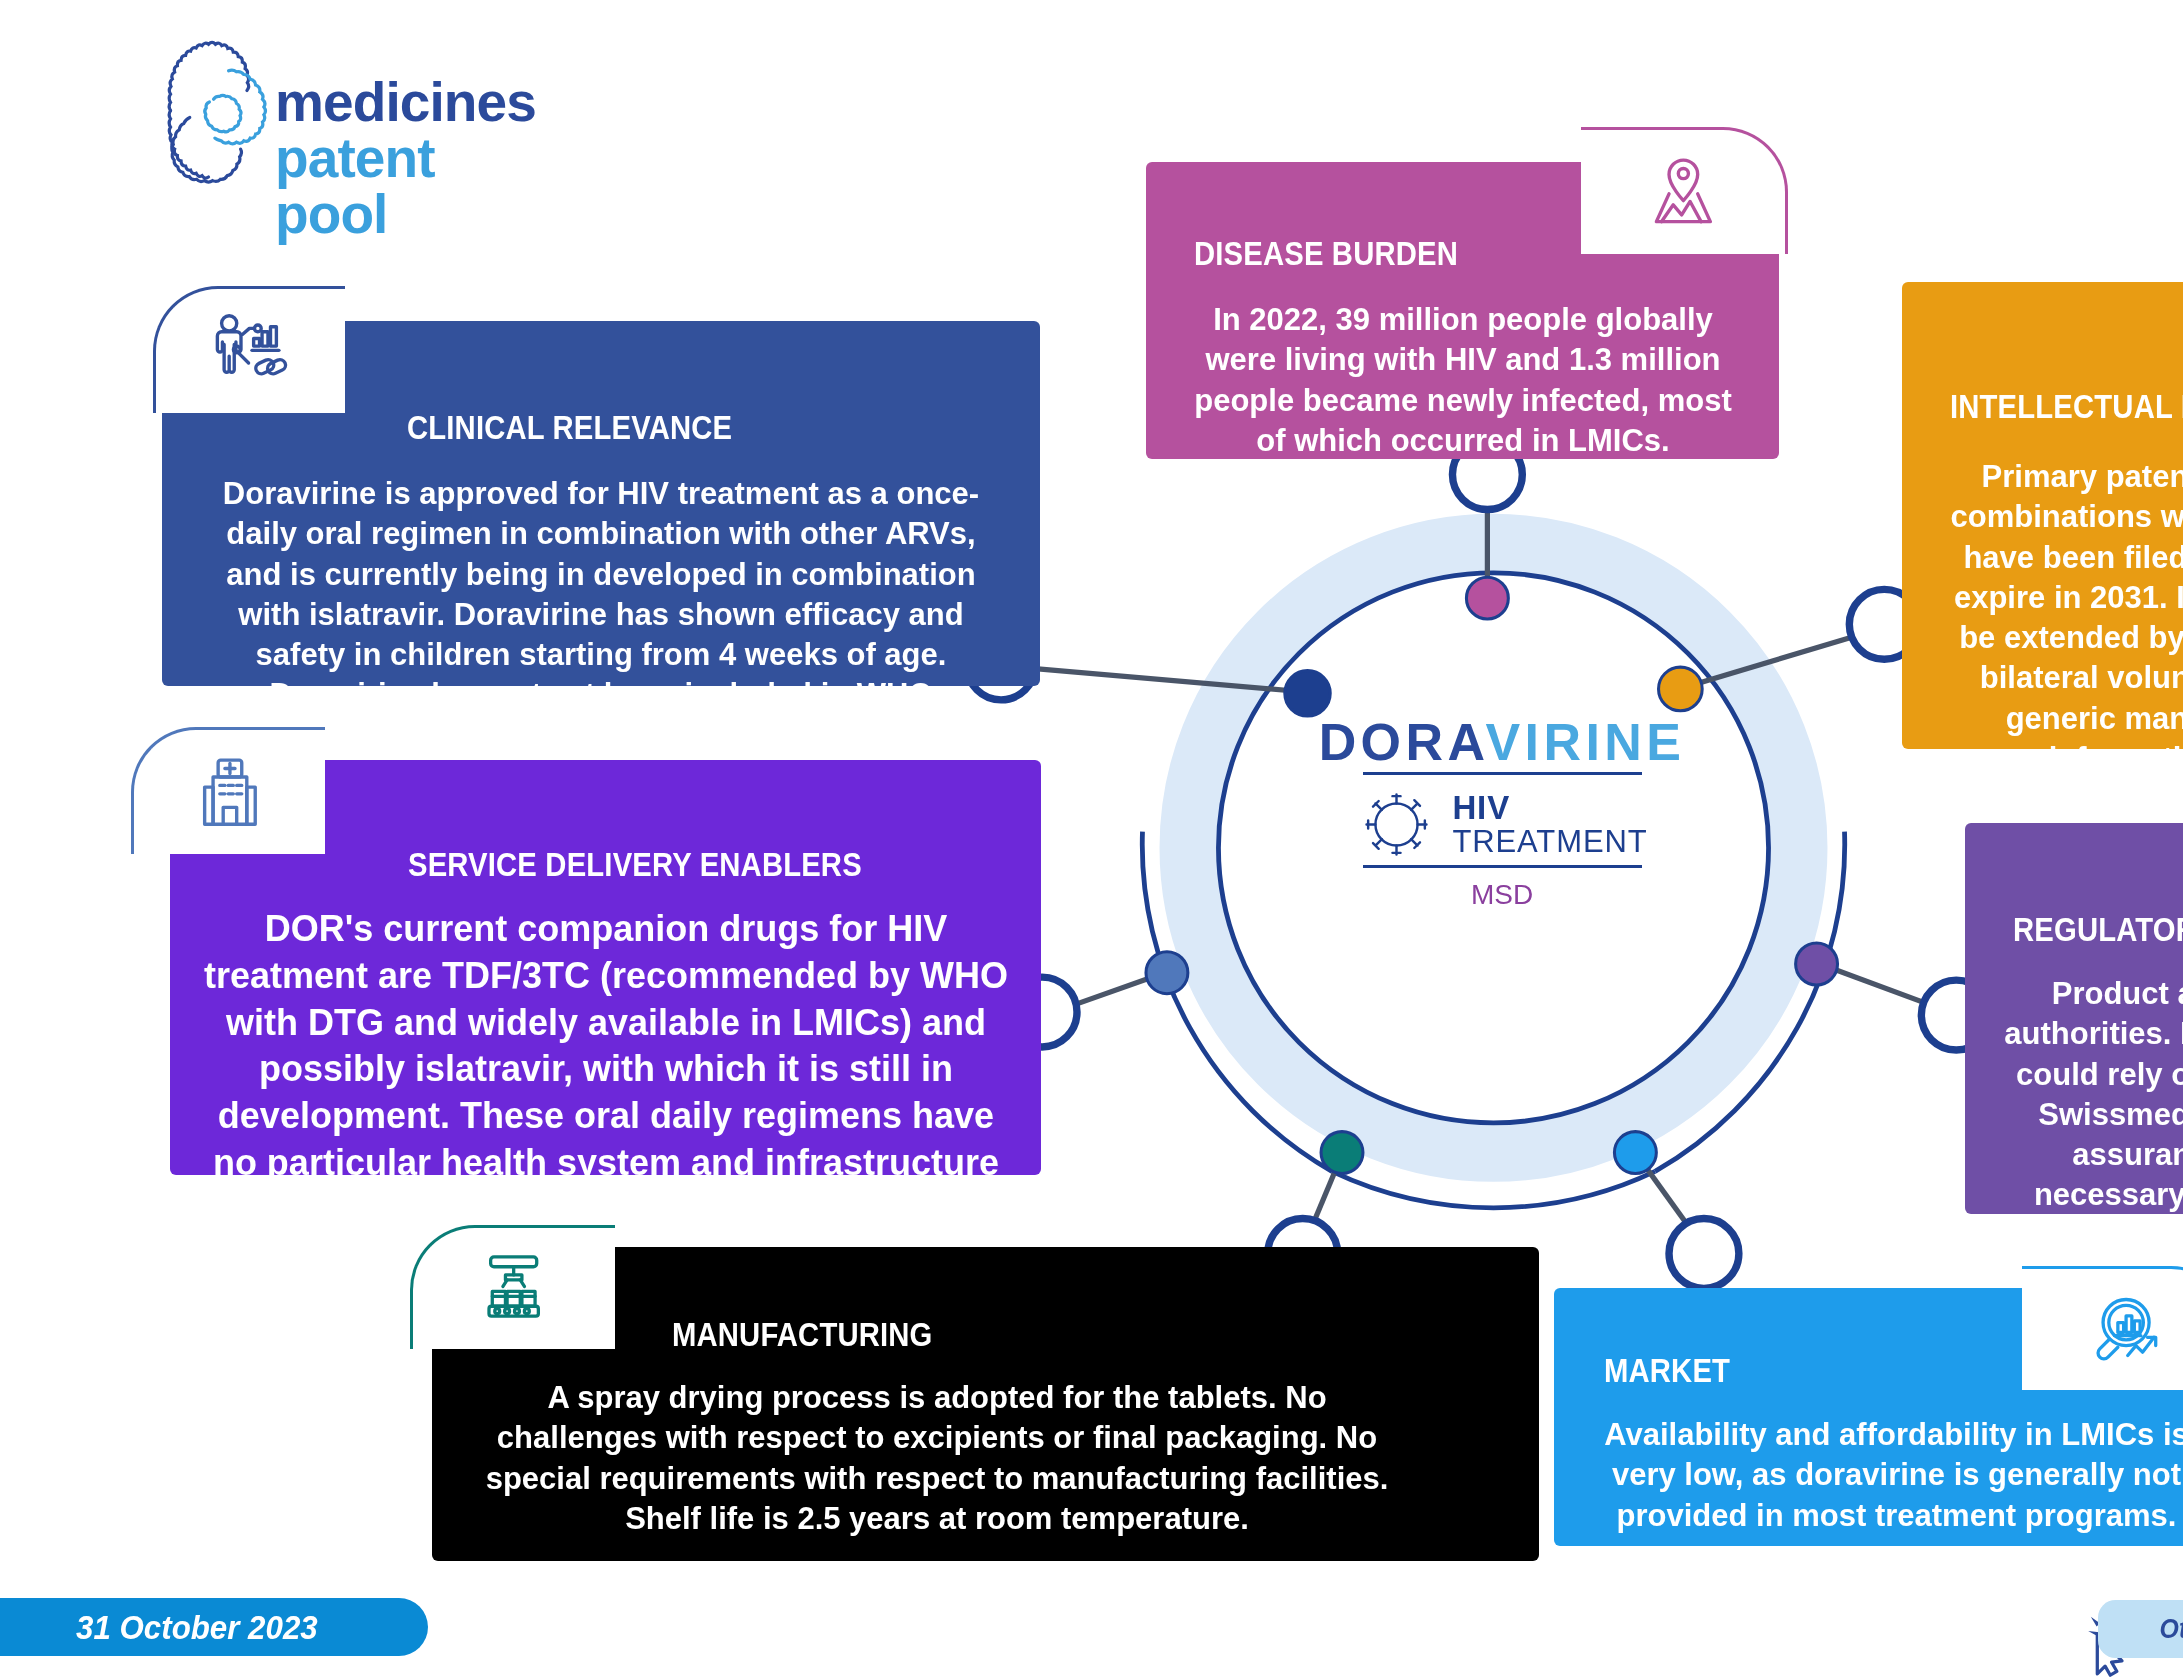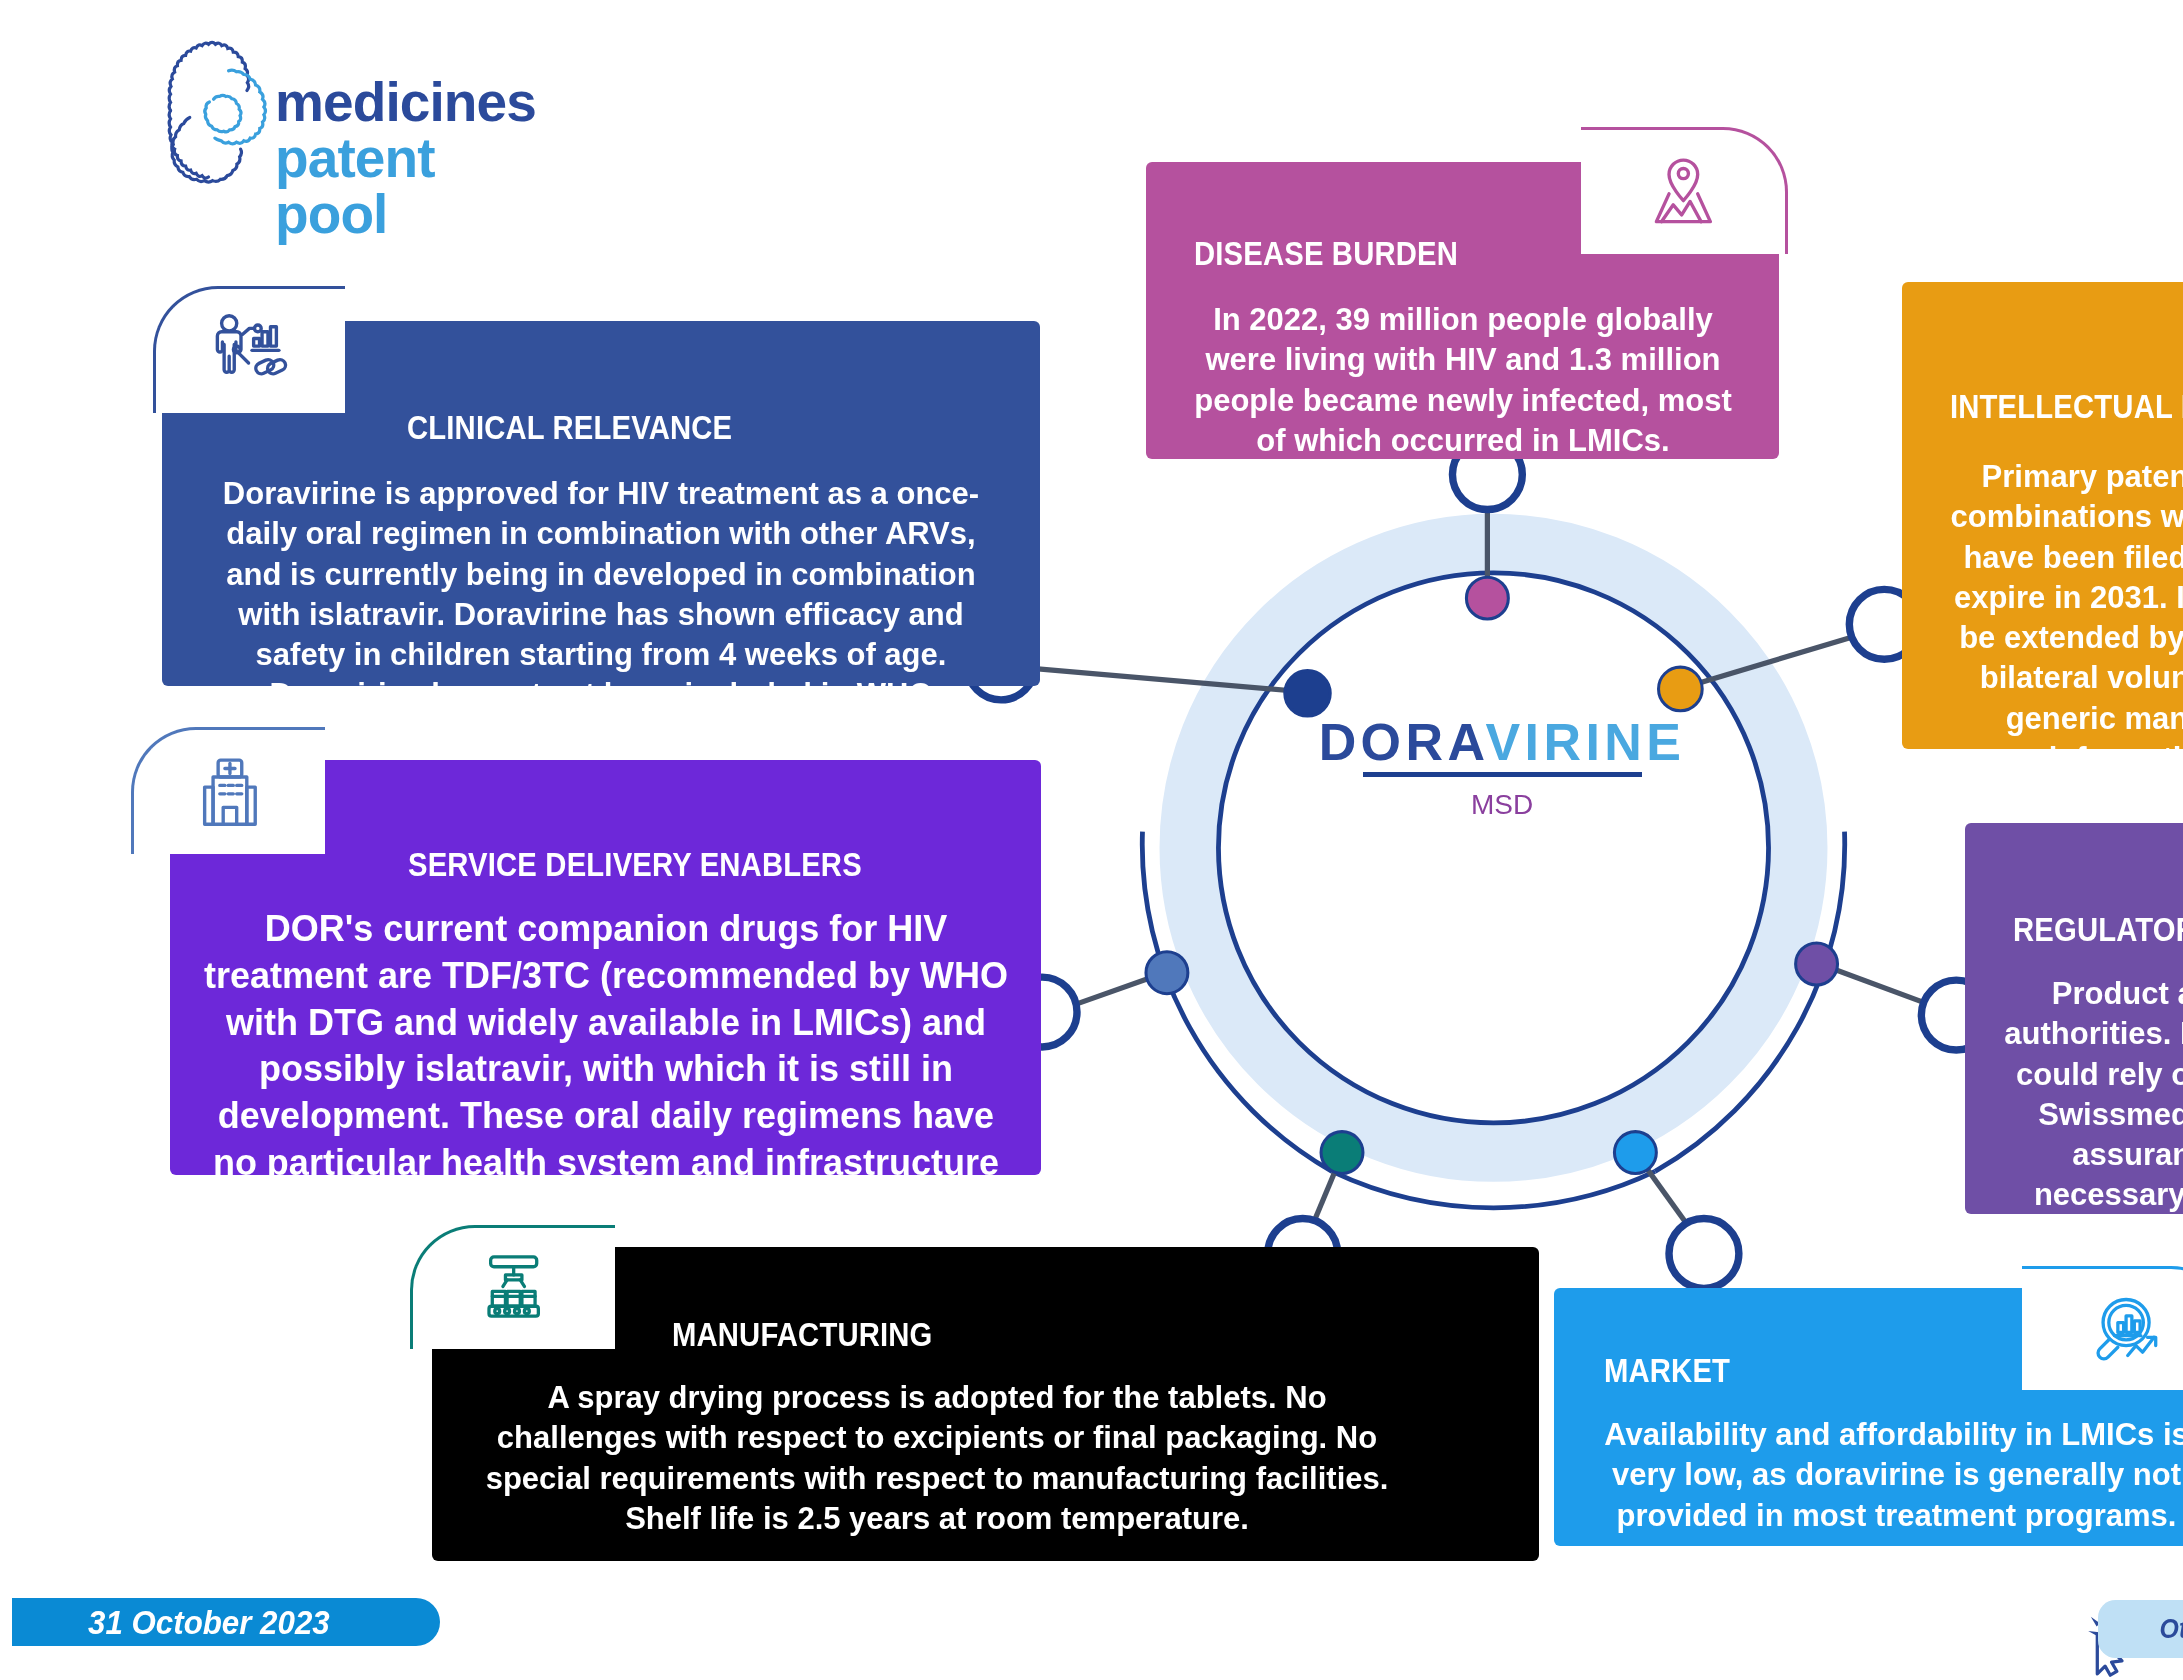--- a/index.html
+++ b/index.html
@@ -18,23 +18,23 @@
   #logo{position:absolute;left:65px;top:26px;width:437px;height:188px;}
   #logo .mark{position:absolute;left:0;top:0;width:341px;height:183px;}
   #logo .wordmark{position:absolute;left:210px;top:48px;line-height:1.02;}
   #logo .wordmark div{font-weight:700;font-size:55px;letter-spacing:-0.9px;}
   #logo .w1{color:#2b4a9b;}
   #logo .w2{color:#3aa0dd;}
   #logo .w3{color:#3aa0dd;}
 
   
   #datepill{
-    position:absolute;left:0;top:1598px;width:428px;height:48px;
+    position:absolute;left:0;top:1598px;width:428px;height:58px;
     background:#0a8ad4;border-radius:0 35px 35px 0;
-    display:flex;align-items:center;margin-left:12px;
+    display:flex;align-items:center;
   }
   #datepill span{
     color:#fff;font-style:italic;font-size:34px;font-weight:700;margin-left:76px;
     transform:scaleX(.92);transform-origin:left center;
   }
 
   
   .footbtn{
     position:absolute;background:#bfe0f5;border-radius:17.5px;
     display:flex;align-items:center;justify-content:center;
@@ -281,20 +281,39 @@
       <path d="M34 58 h32"></path>
       <path d="M28 62 l-12 12 a7 7 0 0 0 10 10 l12 -12"></path>
       <path d="M50 82 l10 -12 l8 8 l14 -18"></path>
       <path d="M74 60 h10 v10"></path>
     </svg>
   </div>
 
   <div id="hub-text">
     <div id="hub-title"><span class="a">DORA</span><span class="b">VIRINE</span></div>
     <div class="hubrule"></div>
+    <div id="hub-mid">
+      <svg class="vicon" viewBox="0 0 100 100" fill="none" stroke="#1d3f8f" stroke-width="3" stroke-linecap="round">
+        <circle cx="50" cy="50" r="26"></circle>
+        <g>
+          <path d="M50 24 v-11 M45 15 h10"></path>
+          <path d="M68 32 l8-8 M72 20 l7 7"></path>
+          <path d="M76 50 h11 M85 45 v10"></path>
+          <path d="M68 68 l8 8 M79 72 l-7 7"></path>
+          <path d="M50 76 v11 M45 85 h10"></path>
+          <path d="M32 68 l-8 8 M28 80 l-7-7"></path>
+          <path d="M24 50 h-11 M15 45 v10"></path>
+          <path d="M32 32 l-8-8 M21 28 l7-7"></path>
+        </g>
+      </svg>
+      <div class="labels">
+        <div class="hiv">HIV</div>
+        <div class="treat">TREATMENT</div>
+      </div>
+    </div>
     <div class="hubrule"></div>
     <div id="hub-msd">MSD</div>
   </div>
 
   <div id="datepill">
     <span>31 October 2023</span>
   </div>
 
   <svg id="cursor-icon" viewBox="0 0 100 120">
     <g fill="#2b4a9b">

